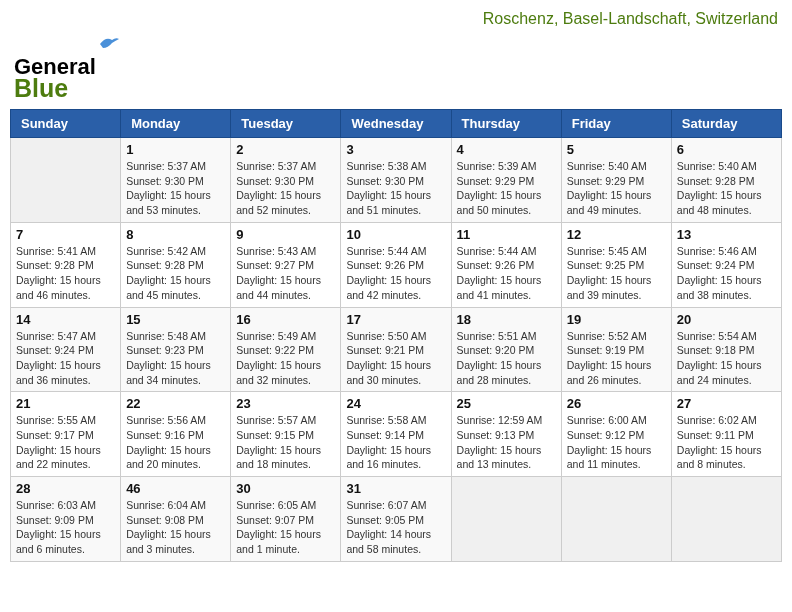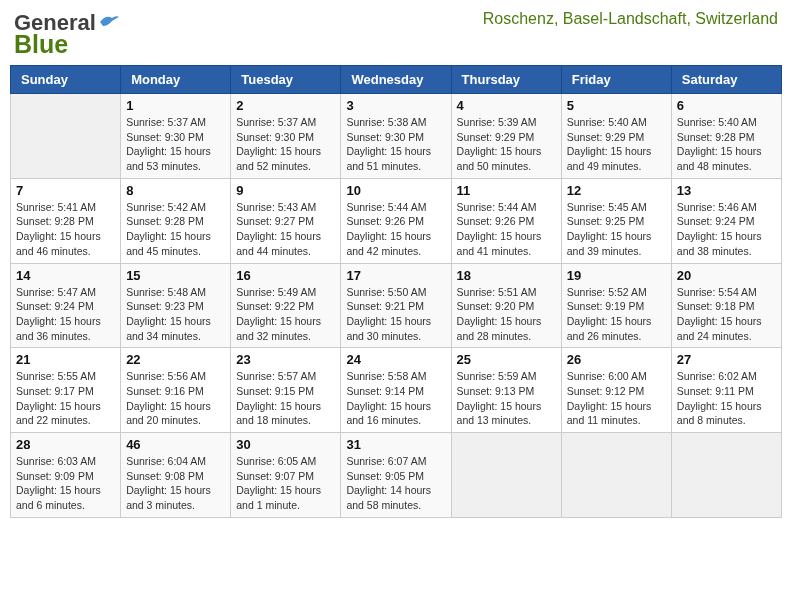--- a/index.html
+++ b/index.html
@@ -74,21 +74,21 @@
     .empty-cell {
       background: #f0f0f0 !important;
     }
   </style>
 </head>
 <body>
 
 <div class="header">
   <div class="logo">
     <div style="display:flex; align-items:center;">
-      <span style="font-size:22px;font-weight:bold;color:#404040;">General</span>
+      <span style="font-size:22px;font-weight:bold;color:#000000;margin-top:44px;">General</span>
       <svg width="22" height="18" viewBox="0 0 22 18" style="margin-left:2px;margin-bottom:4px;">
         <path d="M2 10 Q8 2 14 6 Q18 3 21 5 Q17 7 14 9 Q10 14 5 14 Z" fill="#4a90d9"></path>
       </svg>
     </div>
     <div style="font-size:25px;font-weight:bold;color:#4d7c0f;margin-top:-6px;">Blue</div>
   </div>
   <div class="title-section">
     <div class="location-title">Roschenz, Basel-Landschaft, Switzerland</div>
   </div>
 </div>
@@ -277,21 +277,21 @@
         </td>
         <td>
           <div class="day-num">24</div>
           <div class="day-info" style="white-space: pre-line;">Sunrise: 5:58 AM
 Sunset: 9:14 PM
 Daylight: 15 hours
 and 16 minutes.</div>
         </td>
         <td>
           <div class="day-num">25</div>
-          <div class="day-info" style="white-space: pre-line;">Sunrise: 5:59 AM
+          <div class="day-info" style="white-space: pre-line;">Sunrise: 12:59 AM
 Sunset: 9:13 PM
 Daylight: 15 hours
 and 13 minutes.</div>
         </td>
         <td>
           <div class="day-num">26</div>
           <div class="day-info" style="white-space: pre-line;">Sunrise: 6:00 AM
 Sunset: 9:12 PM
 Daylight: 15 hours
 and 11 minutes.</div>

